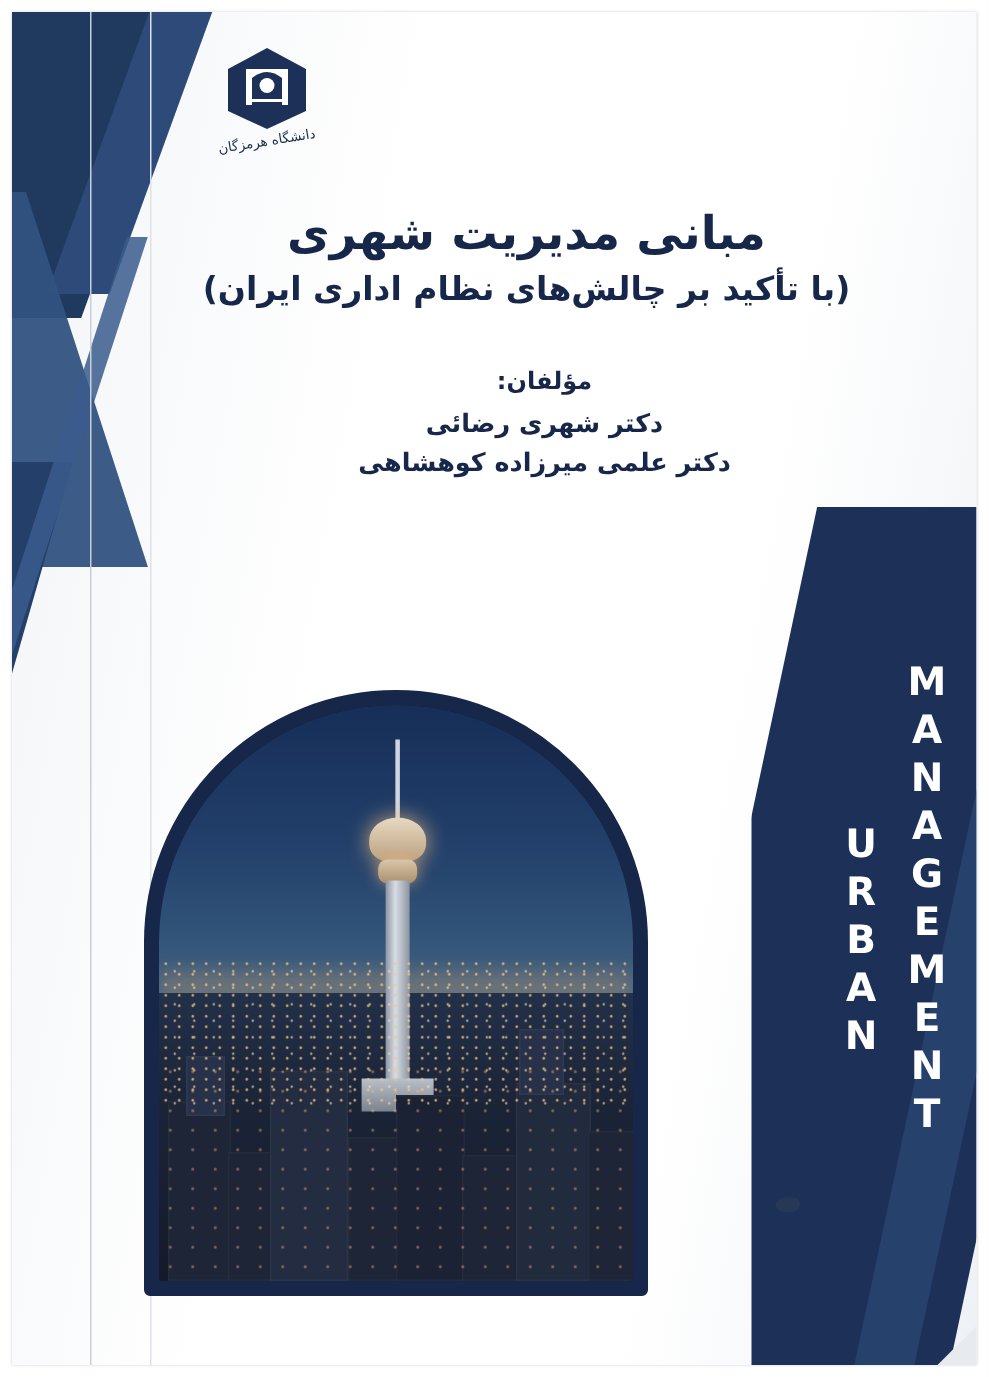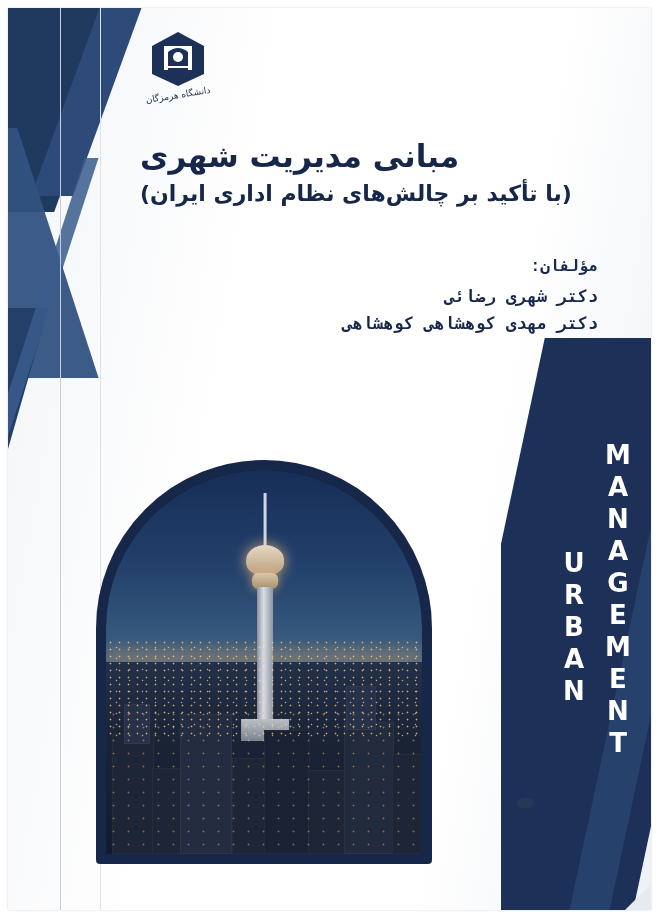--- a/index.html
+++ b/index.html
@@ -106,49 +106,49 @@
     color: #1d2f4d;
     direction: rtl;
     font-family: "DejaVu Sans", sans-serif;
     transform: rotate(-9deg);
     letter-spacing: .2px;
   }
 
   
   .title-block {
     position: absolute;
-    left: 132px;
+    left: 108px;
     top: 128px;
     width: 470px;
-    text-align: left;
+    text-align: center;
     direction: rtl;
   }
   .title-main {
     font-size: 31px;
     font-weight: bold;
     color: #16274a;
     line-height: 1.35;
     letter-spacing: .5px;
   }
   .title-sub {
     margin-top: 0;
     font-size: 22px;
     font-weight: bold;
     color: #16274a;
     line-height: 1.45;
   }
 
   .authors-block {
     position: absolute;
     left: 120px;
-    top: 248px;
+    top: 236px;
     width: 470px;
+    text-align: center;
     direction: rtl;
     color: #16274a;
-    font-family: Liberation Mono, monospace;
   }
   .authors-label {
     font-size: 16px;
     font-weight: bold;
     margin-bottom: 10px;
   }
   .author-name {
     font-size: 17px;
     font-weight: bold;
     margin-top: 6px;
@@ -338,21 +338,21 @@
     </div>
 
     <div class="title-block">
       <div class="title-main">مبانی مدیریت شهری</div>
       <div class="title-sub">(با تأکید بر چالش‌های نظام اداری ایران)</div>
     </div>
 
     <div class="authors-block">
       <div class="authors-label">مؤلفان:</div>
       <div class="author-name">دکتر شهری رضائی</div>
-      <div class="author-name">دکتر مهدی کوهشاهی کوهشاهی</div>
+      <div class="author-name">دکتر علمی میرزاده کوهشاهی</div>
     </div>
 
     <div class="arch-outer">
       <div class="arch-inner">
         <div class="sky2"></div>
         <div class="cityglow"></div>
         <div class="ground"></div>
 
         <div class="tower">
           <div class="mast"></div>

